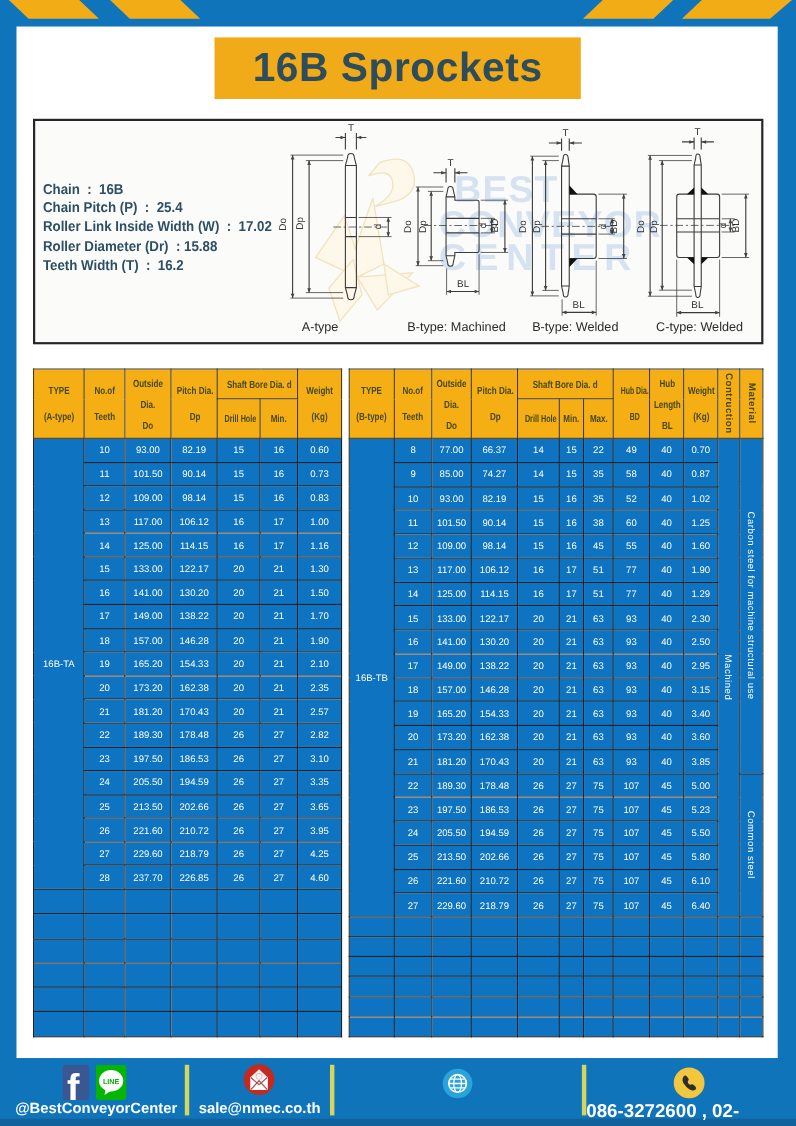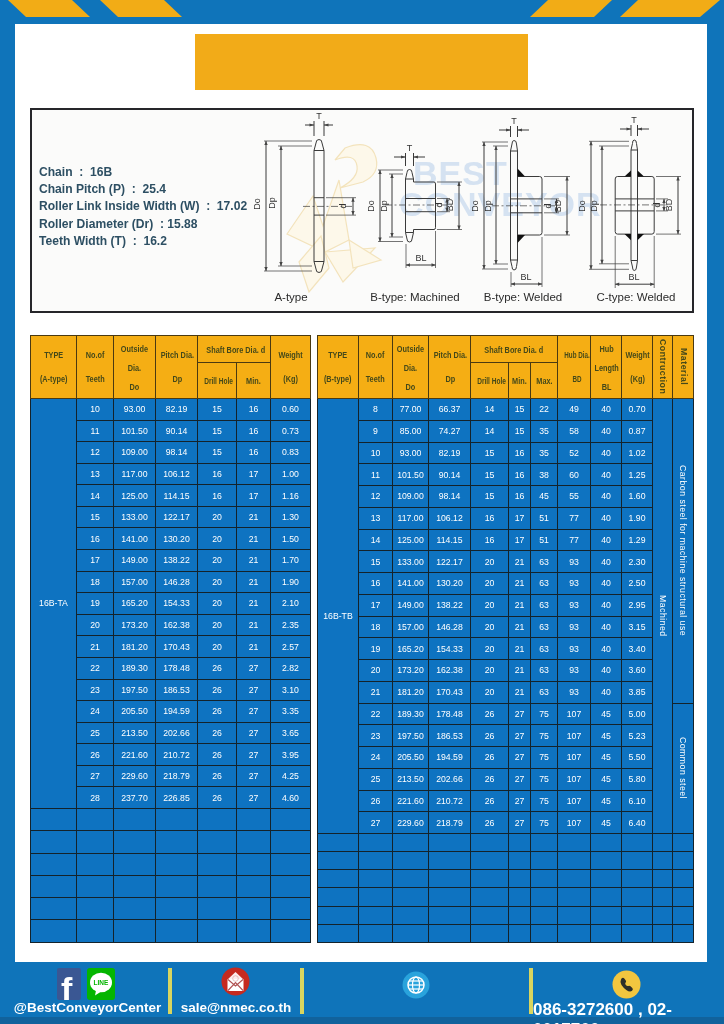--- a/index.html
+++ b/index.html
@@ -28,32 +28,33 @@
 
 <polygon points="100,0 164,0 182,17 118,17" fill="#f2ac16"></polygon>
 
 <polygon points="548,0 612,0 594,17 530,17" fill="#f2ac16"></polygon>
 
 <polygon points="638,0 720,0 700,17 620,17" fill="#f2ac16"></polygon>
 </svg>
 
 <div style="position:absolute;left:195px;top:34px;width:333px;height:56px;background:#f2ab18;"></div>
 
+<div style="position:absolute;left:195px;top:34px;width:333px;height:56px;line-height:56px;text-align:center;font-size:37px;font-weight:bold;color:#2e4d5c;letter-spacing:0.5px;">16B Sprockets</div>
 
 <div style="position:absolute;left:30px;top:108px;width:664px;height:205px;background:#fbfbfa;border:2px solid #26262a;"></div>
 
 <svg style="position:absolute;left:283px;top:136px" width="108" height="168" viewBox="0 0 108 168" fill="#fdf8ea" stroke="#f3e3bc" stroke-width="1.2">
 <path d="M62 12 Q88 2 93 22 Q97 38 80 46 L57 52 Q76 42 74 30 Q72 16 52 24 Z"></path>
 <path d="M4 98 L30 60 L40 90 L56 44 L66 104 L42 116 Z"></path>
 <path d="M42 116 L92 112 L60 146 Z"></path>
 <path d="M16 126 L38 100 L46 132 L26 156 Z"></path>
 <path d="M66 104 L98 124 L70 132 Z"></path>
 </svg>
 
-<div style="position:absolute;left:399px;top:158px;color:#d5e2f1;font-weight:bold;line-height:30.5px;font-size:34px;letter-spacing:1px;"><span style="margin-left:14px">BEST</span><br>CONVEYOR<br></div>
+<div style="position:absolute;left:399px;top:158px;color:#d5e2f1;font-weight:bold;line-height:30.5px;font-size:34px;letter-spacing:1px;"><span style="margin-left:14px">BEST</span><br>CONVEYOR<br><span style="letter-spacing:7px">CENTER</span></div>
 
 <div style="position:absolute;left:39px;top:163px;color:#2d4f63;font-size:13px;font-weight:bold;line-height:17.2px;white-space:nowrap;transform:scaleX(0.93);transform-origin:left center;">
 Chain&nbsp; :&nbsp; 16B<br>
 Chain Pitch (P)&nbsp; :&nbsp; 25.4<br>
 Roller Link Inside Width (W)&nbsp; :&nbsp; 17.02<br>
 Roller Diameter (Dr)&nbsp; : 15.88<br>
 Teeth Width (T)&nbsp; :&nbsp; 16.2
 </div>
 
 <svg style="position:absolute;left:30px;top:108px" width="664" height="205" viewBox="30 108 664 205" stroke="#3a3a3a" stroke-width="1" fill="none" font-family="Liberation Sans, sans-serif">

